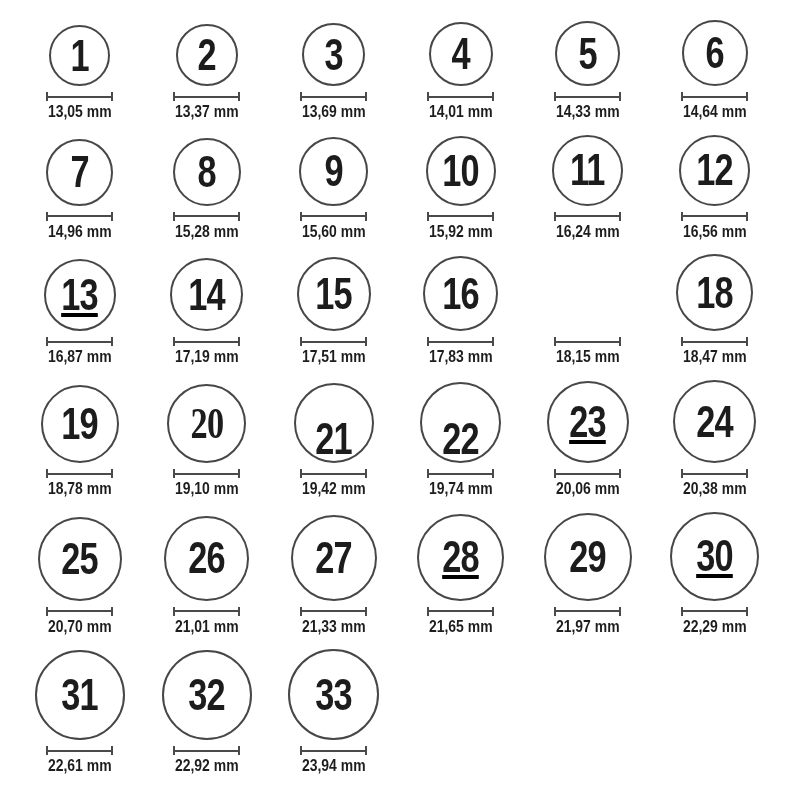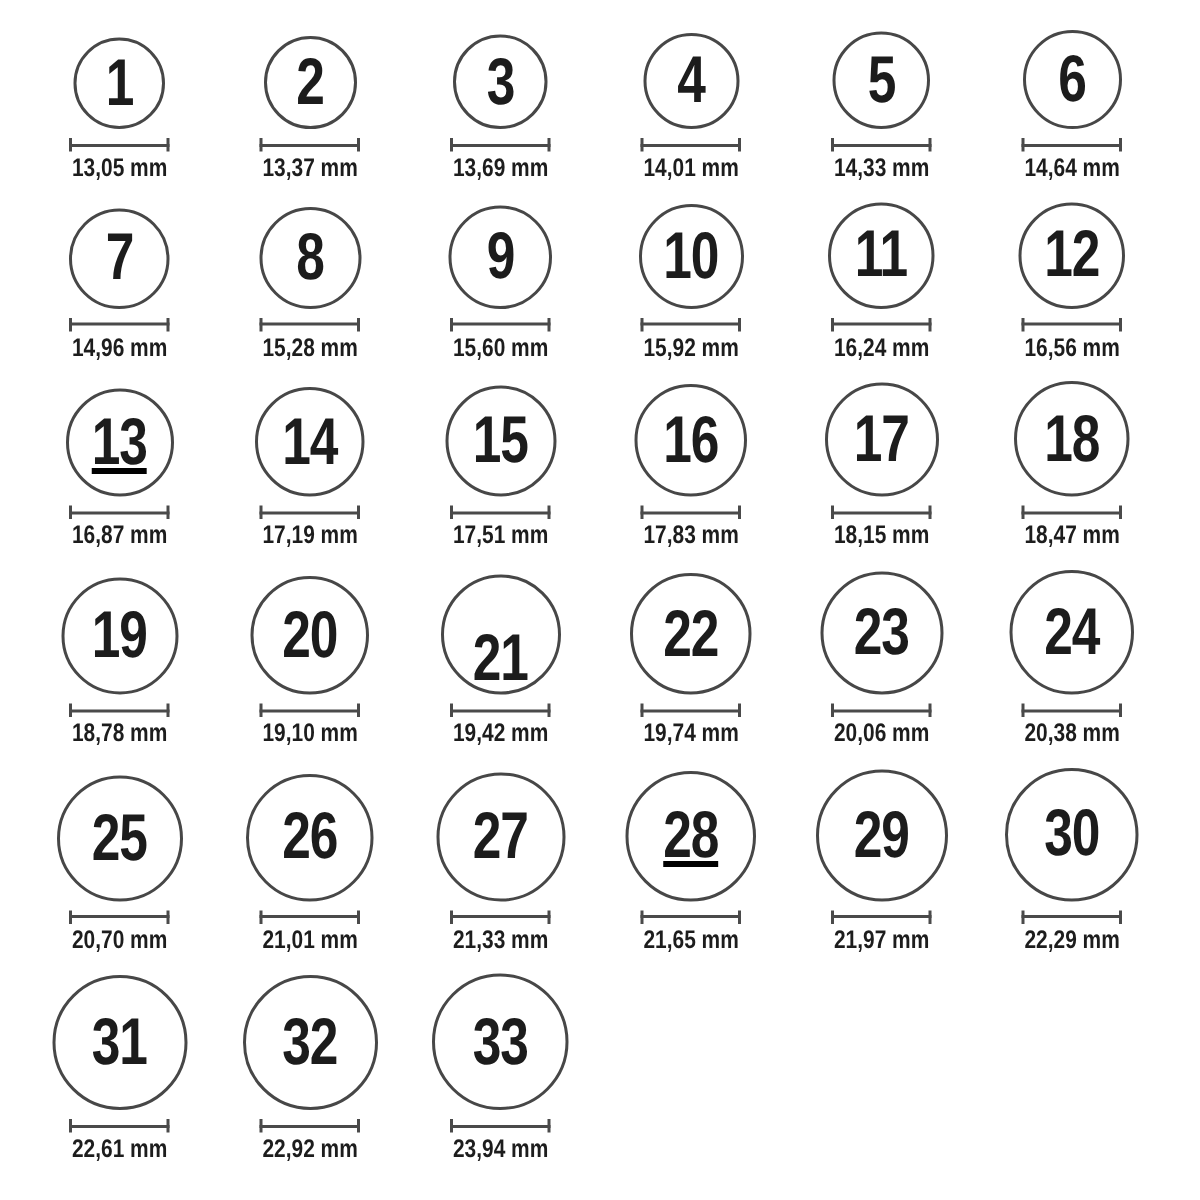--- a/index.html
+++ b/index.html
@@ -204,23 +204,20 @@
 
   <div class="cell">
     <div class="circle" style="width: 75px; height: 75px;">
       <span class="num">16</span>
     </div>
     <div class="measure"></div>
     <div class="label">17,83 mm</div>
   </div>
 
   <div class="cell">
-    <div class="circle" style="width: 76px; height: 76px;">
-      <span class="num">17</span>
-    </div>
     <div class="measure"></div>
     <div class="label">18,15 mm</div>
   </div>
 
   <div class="cell">
     <div class="circle" style="width: 77px; height: 77px;">
       <span class="num">18</span>
     </div>
     <div class="measure"></div>
     <div class="label">18,47 mm</div>
@@ -229,45 +226,45 @@
     <div class="row">
   <div class="cell">
     <div class="circle" style="width: 78px; height: 78px;">
       <span class="num">19</span>
     </div>
     <div class="measure"></div>
     <div class="label">18,78 mm</div>
   </div>
 
   <div class="cell">
-    <div class="circle" style="width: 79px; height: 79px;">
+    <div class="circle" style="width: 79px; height: 79px; font-family: Liberation Serif, serif;">
       <span class="num">20</span>
     </div>
     <div class="measure"></div>
     <div class="label">19,10 mm</div>
   </div>
 
   <div class="cell">
     <div class="circle" style="width: 80px; height: 80px; align-items: flex-end;">
       <span class="num">21</span>
     </div>
     <div class="measure"></div>
     <div class="label">19,42 mm</div>
   </div>
 
   <div class="cell">
-    <div class="circle" style="width: 81px; height: 81px;">
+    <div class="circle" style="width: 81px; height: 81px; align-items: flex-end;">
       <span class="num">22</span>
     </div>
     <div class="measure"></div>
     <div class="label">19,74 mm</div>
   </div>
 
   <div class="cell">
-    <div class="circle" style="width: 82px; height: 82px;">
+    <div class="circle" style="width: 82px; height: 82px; text-decoration: underline;">
       <span class="num">23</span>
     </div>
     <div class="measure"></div>
     <div class="label">20,06 mm</div>
   </div>
 
   <div class="cell">
     <div class="circle" style="width: 83px; height: 83px; text-align: center;">
       <span class="num">24</span>
     </div>
@@ -310,21 +307,21 @@
 
   <div class="cell">
     <div class="circle" style="width: 88px; height: 88px;">
       <span class="num">29</span>
     </div>
     <div class="measure"></div>
     <div class="label">21,97 mm</div>
   </div>
 
   <div class="cell">
-    <div class="circle" style="width: 89px; height: 89px;">
+    <div class="circle" style="width: 89px; height: 89px; text-decoration: underline;">
       <span class="num">30</span>
     </div>
     <div class="measure"></div>
     <div class="label">22,29 mm</div>
   </div>
 </div>
     <div class="row">
   <div class="cell">
     <div class="circle" style="width: 90px; height: 90px; align-items: center;">
       <span class="num">31</span>

